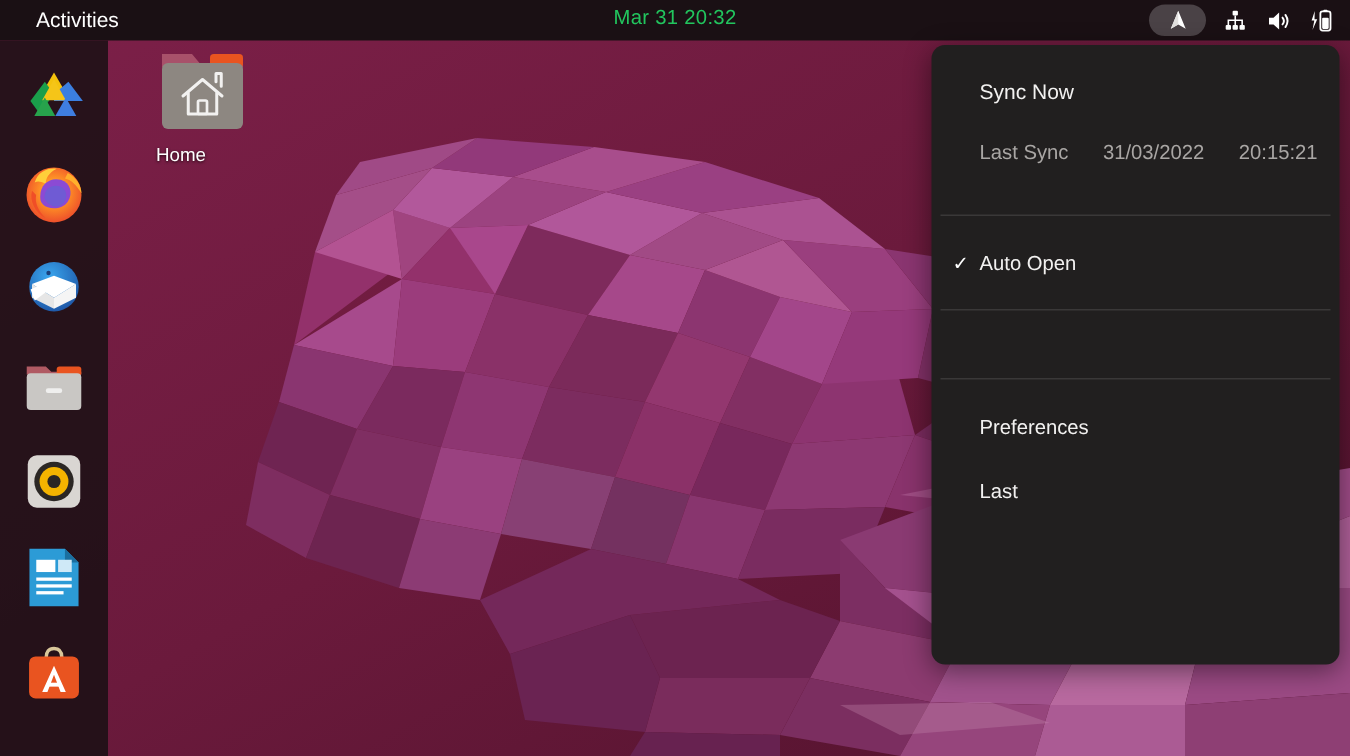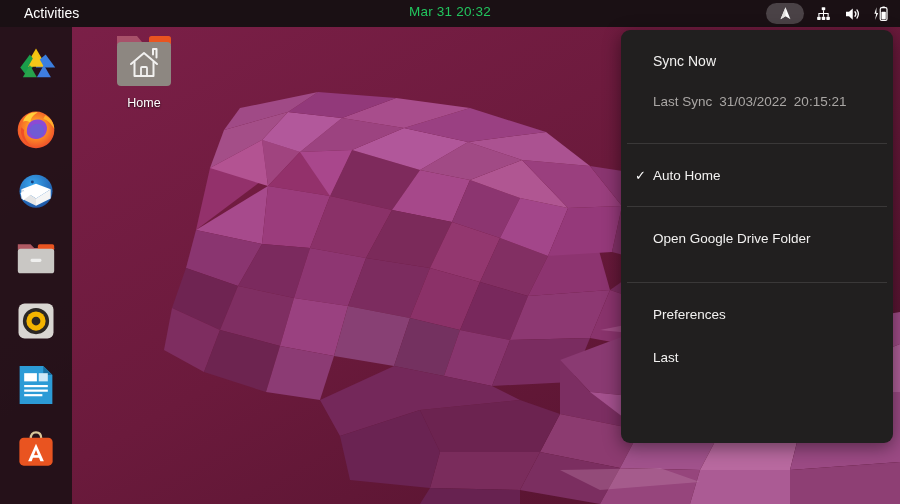--- a/index.html
+++ b/index.html
@@ -78,21 +78,21 @@
     display: flex; align-items: center; justify-content: center;
     border-radius: 10px;
     cursor: pointer;
     position: relative;
   }
 
   
   #home-icon {
     position: absolute; left: 104px; top: 32px;
     width: 80px;
-    display: flex; flex-direction: column; align-items: center;
+    display: flex; flex-direction: column; 
     cursor: pointer;
     z-index: 10;
   }
   #home-label {
     margin-top: 6px;
     color: #ffffff;
     font-size: 12.5px;
     text-shadow: 0 1px 2px rgba(0,0,0,.8);
   }
 
@@ -119,21 +119,21 @@
   }
   .menu-row.static { cursor: default; }
   .menu-sep {
     height: 1px;
     background: #3a3838;
     margin: 0 6px;
   }
   #sync-now { margin-top: 16px; font-size: 14px; }
   #last-sync {
     height: 30px;
-    display: flex; align-items: center; gap: 7px;
+    display: flex; align-items: center; gap: 23px;
     padding-left: 32px;
     font-size: 13.5px;
     color: #a9a6a4;
     margin-top: 10px;
   }
   .check {
     position: absolute;
     left: 14px;
     font-size: 13px;
     color: #ffffff;
@@ -397,28 +397,27 @@
       <span>31/03/2022</span>
       <span>20:15:21</span>
     </div>
 
     <div class="spacer-lg"></div>
     <div class="menu-sep"></div>
     <div class="spacer-md"></div>
 
     <div class="menu-row check-row">
       <span class="check">✓</span>
-      <span>Auto Home</span>
+      <span>Auto Open</span>
     </div>
 
     <div class="spacer-md"></div>
     <div class="menu-sep"></div>
     <div class="spacer-md"></div>
 
-    <div class="menu-row">Open Google Drive Folder</div>
     <div class="spacer-sm"></div>
 
     <div class="spacer-md"></div>
     <div class="menu-sep"></div>
     <div class="spacer-md"></div>
 
     <div class="menu-row">Preferences</div>
     <div class="spacer-sm"></div>
     <div class="menu-row">Last</div>
     <div class="spacer-sm"></div>

